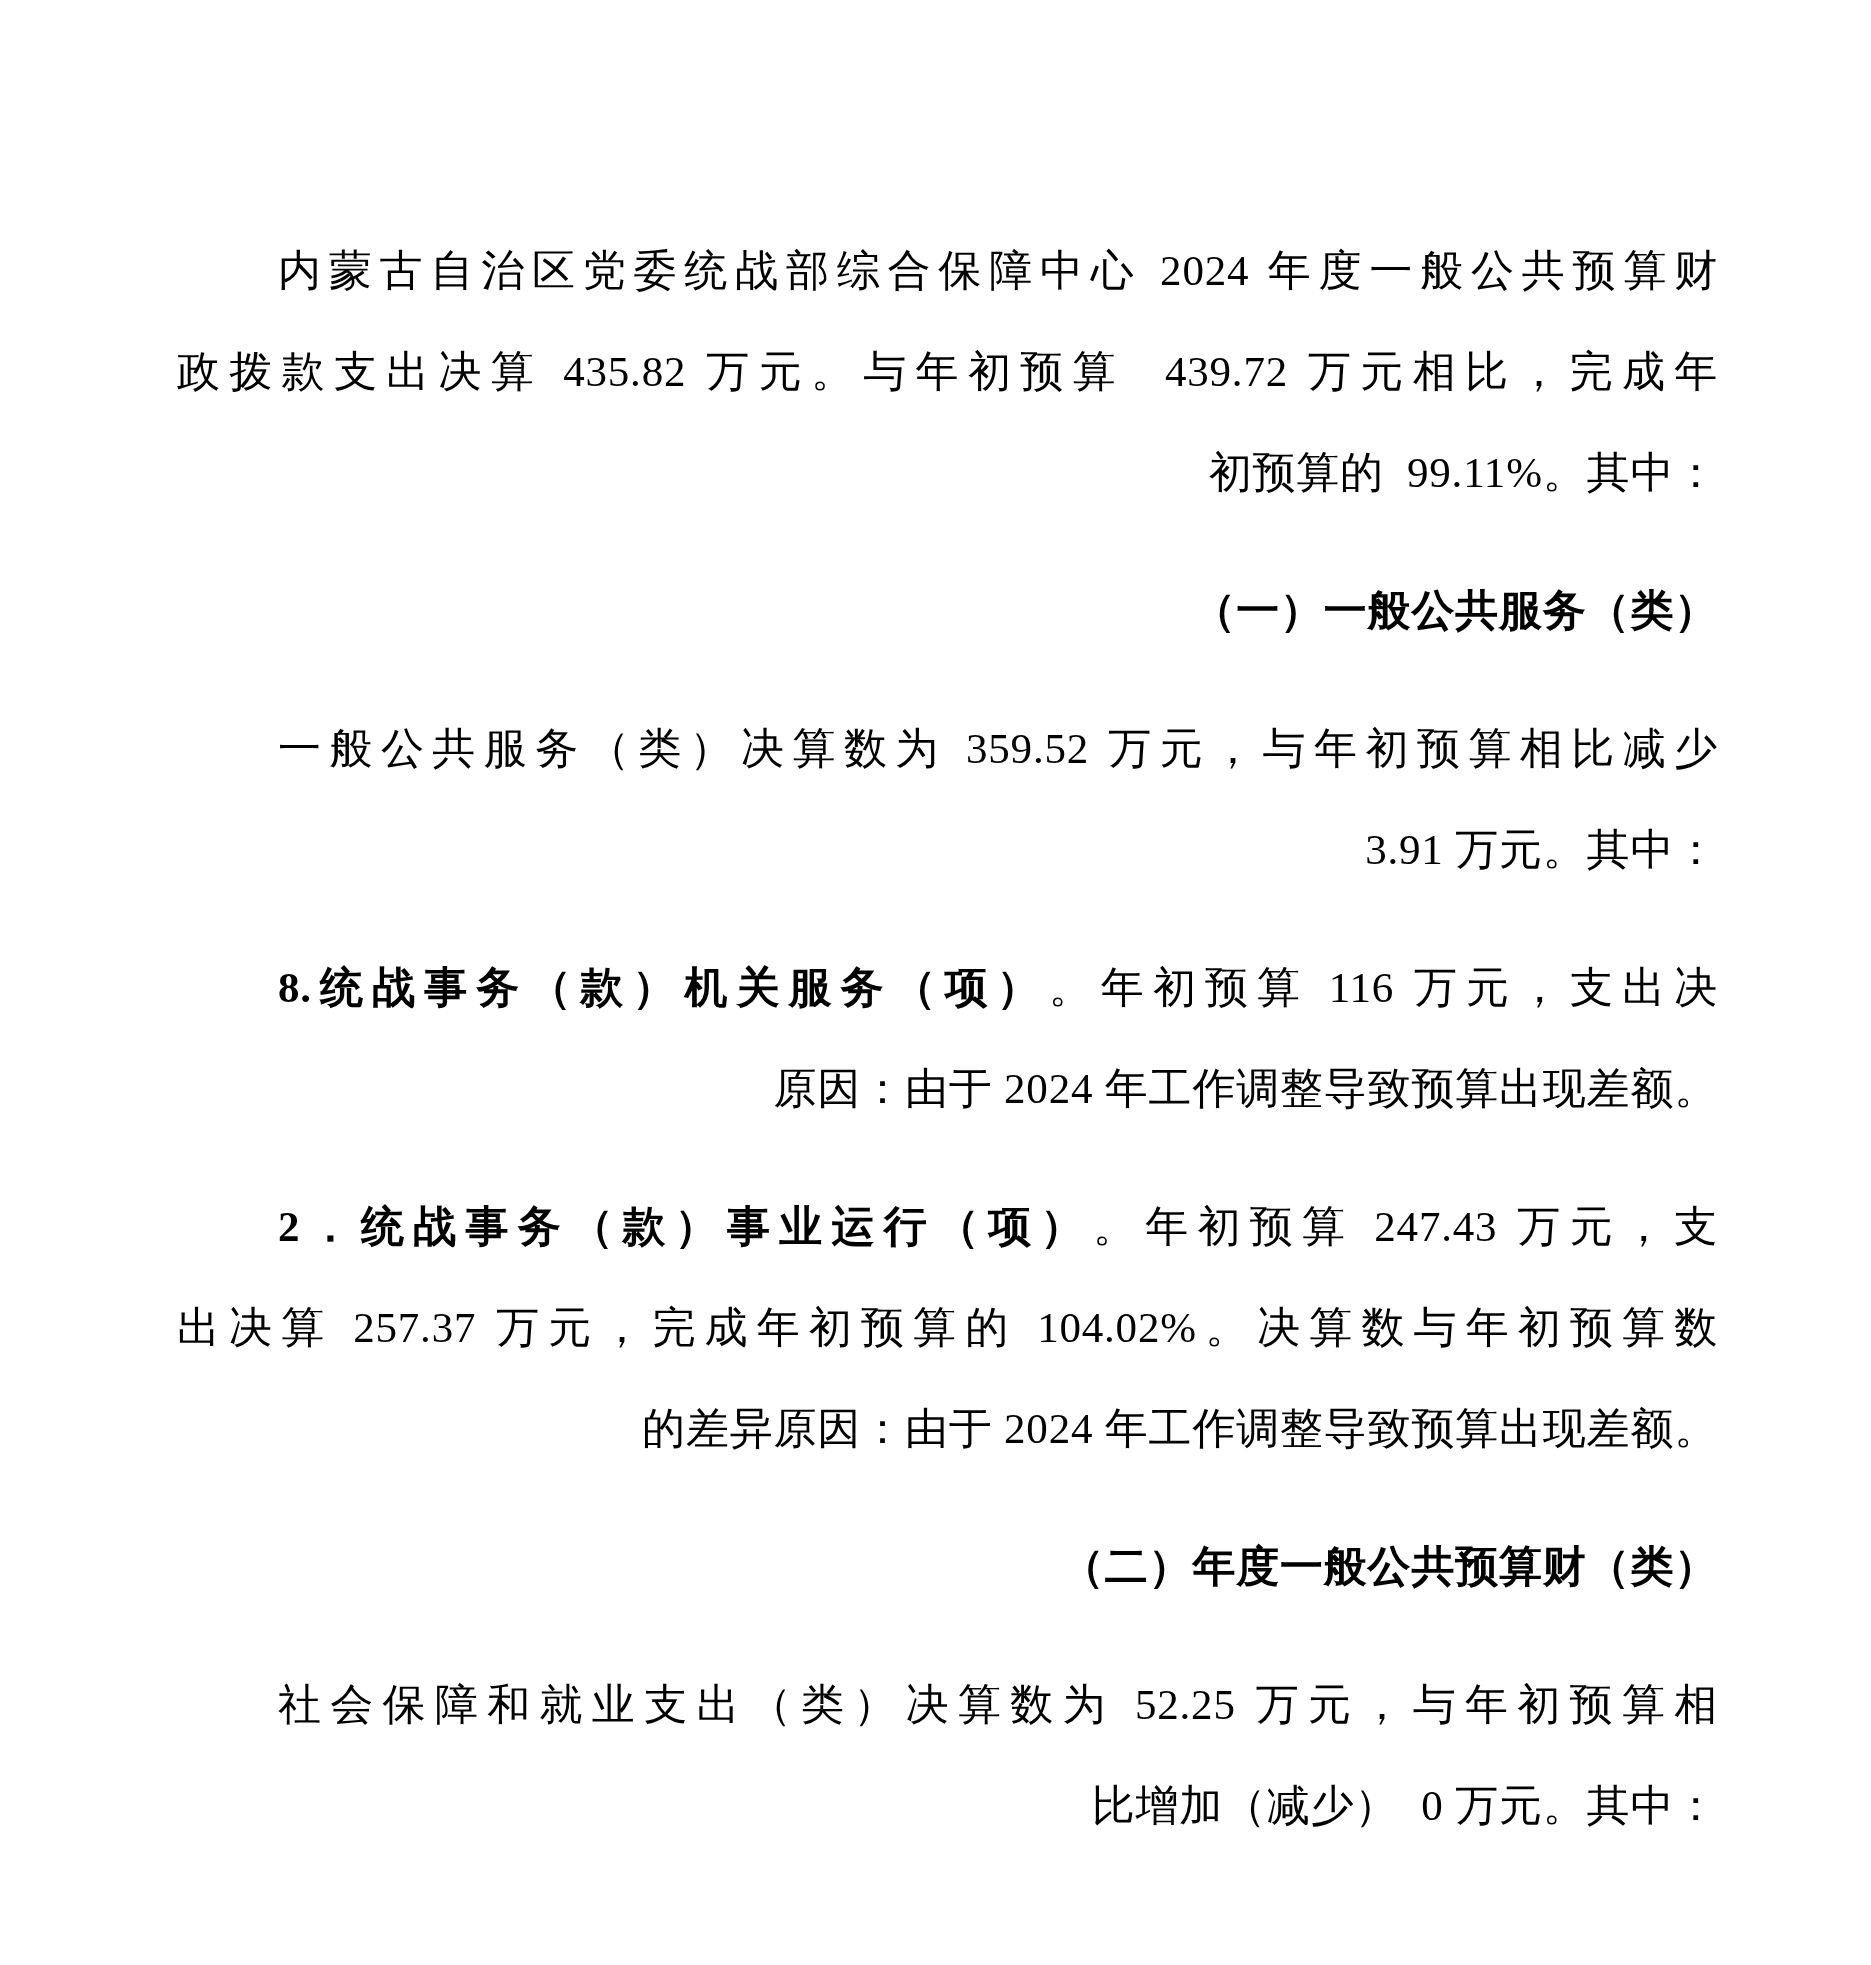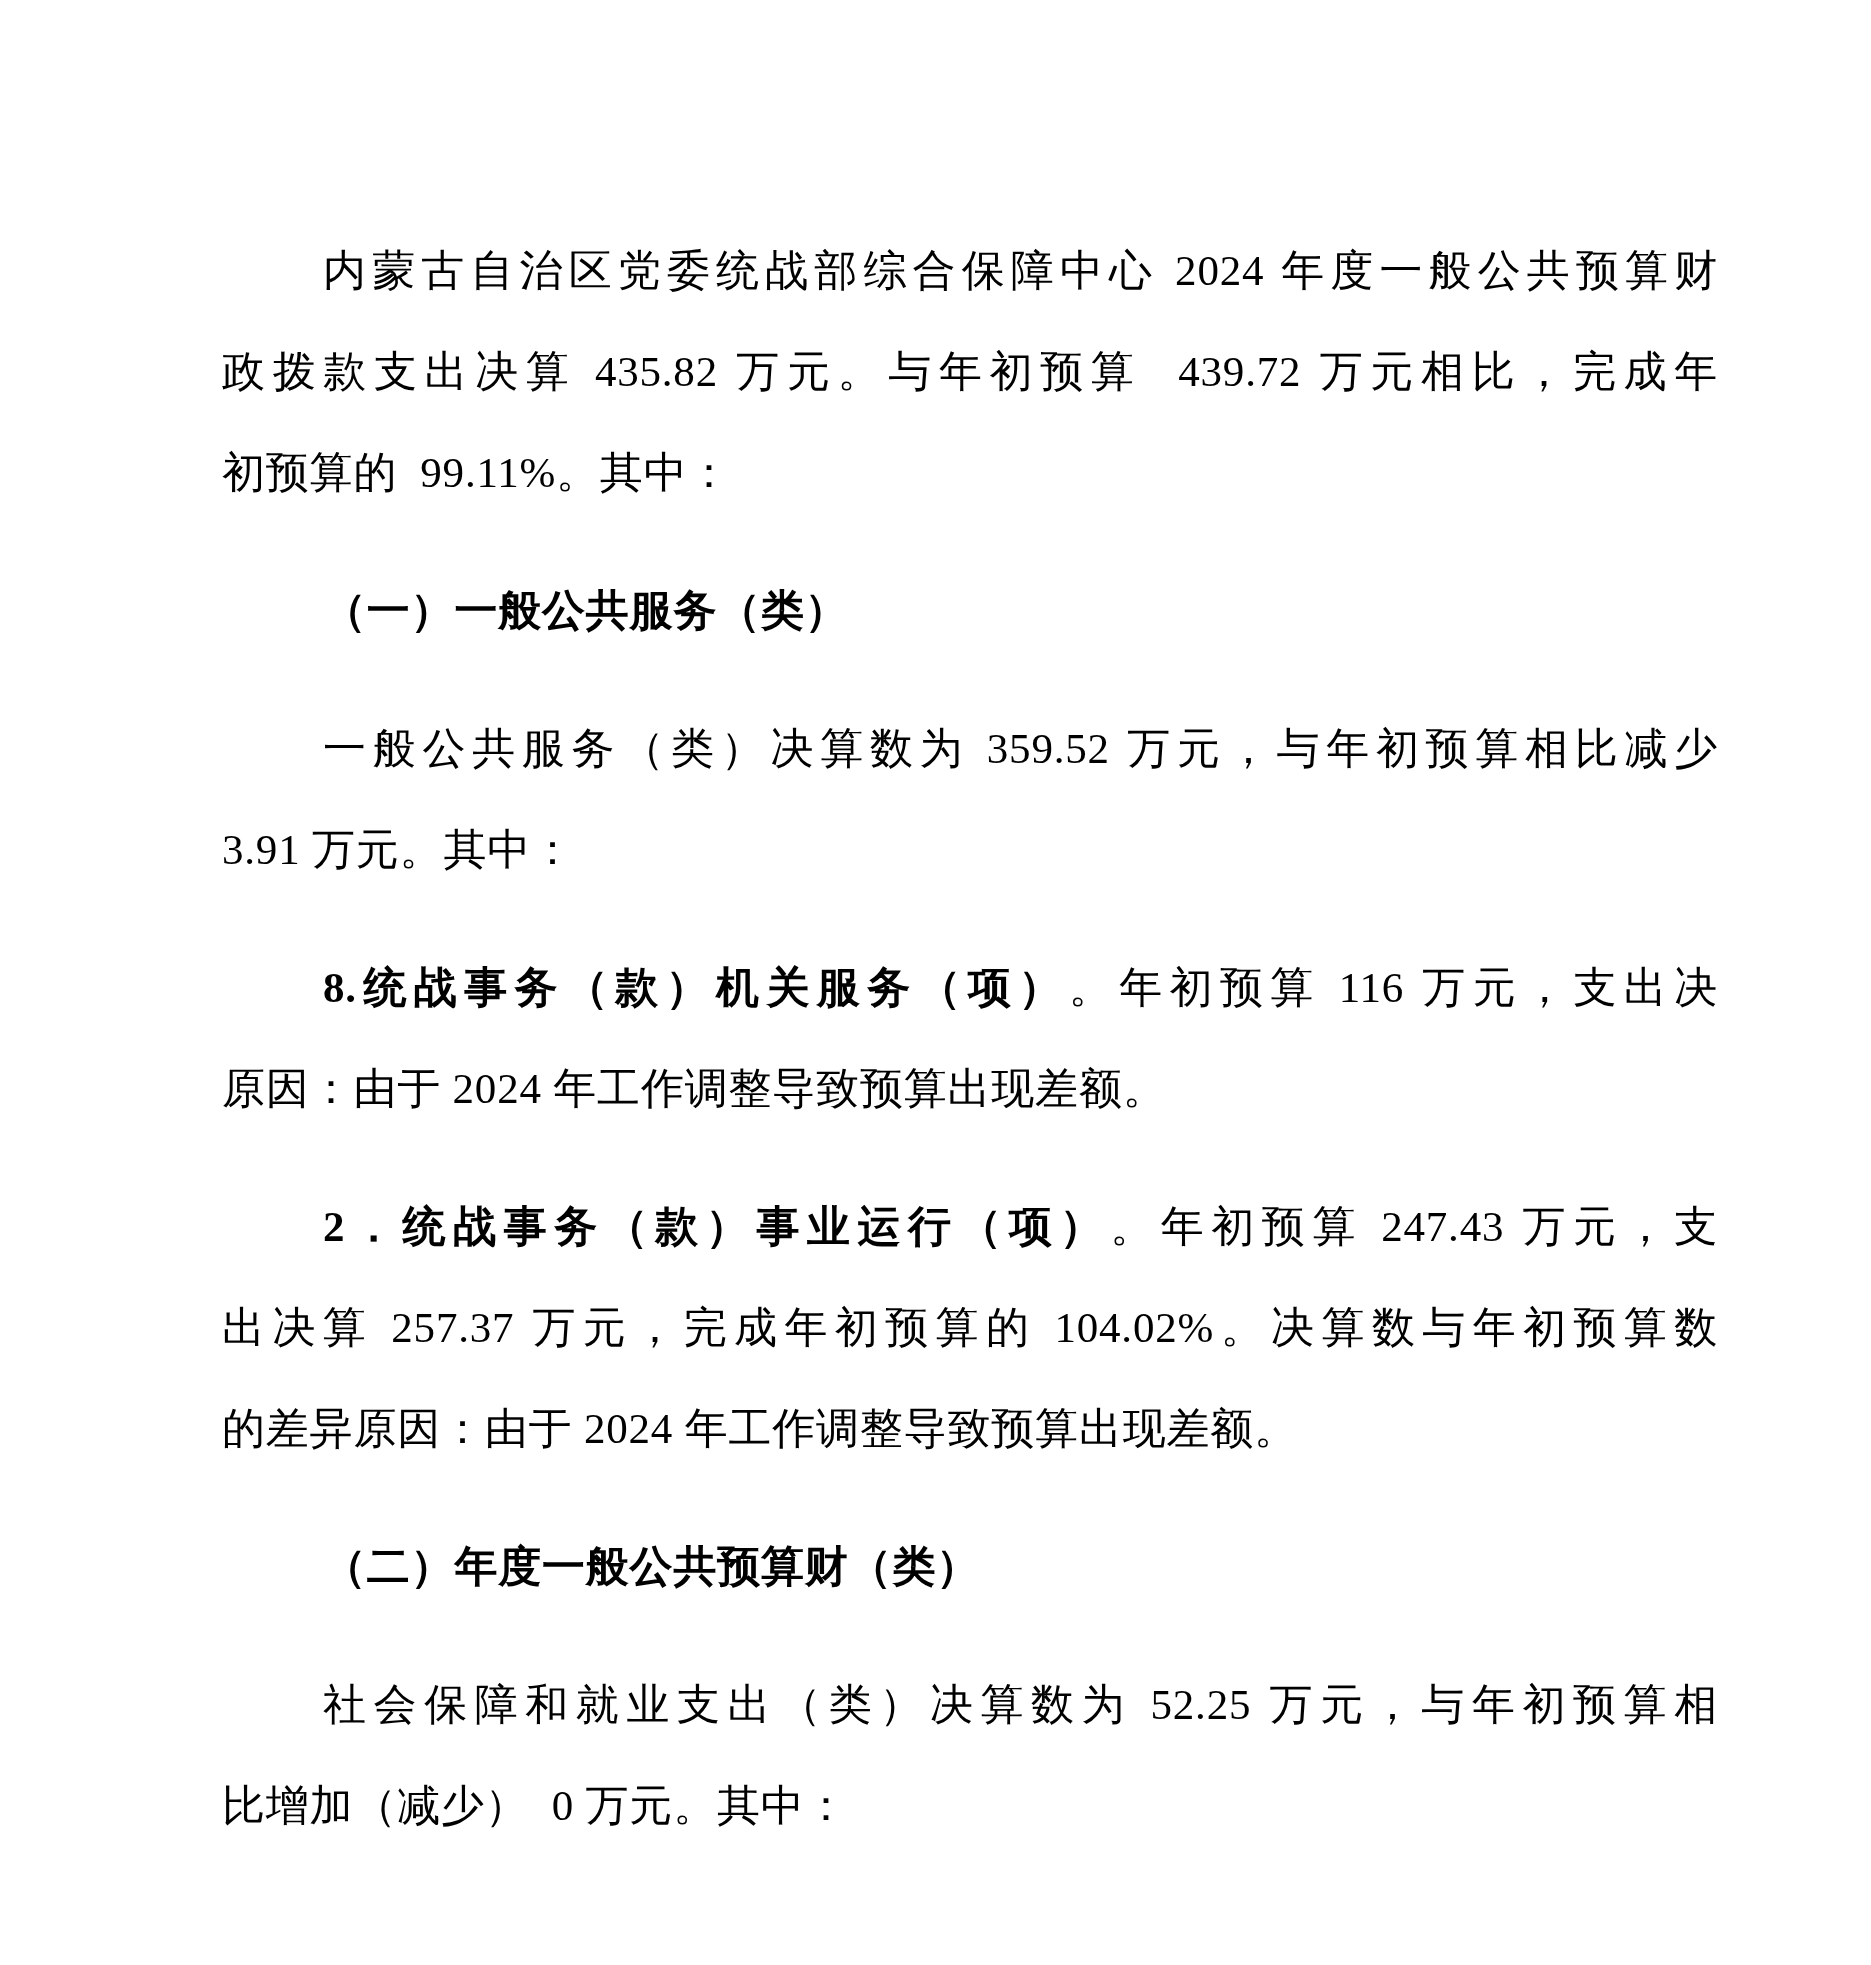--- a/index.html
+++ b/index.html
@@ -15,27 +15,27 @@
     color: #000000;
     font-family: "Liberation Serif", "DejaVu Serif", serif;
     overflow: hidden;
   }
   .content {
     position: absolute;
     left: 177px;
     top: 220px;
     width: 1541px;
   }
-  .block { margin-top: 37px; margin-left: 45px; }
+  .block { margin-top: 37px; }
   .block:first-child { margin-top: 0; }
   .line {
     font-size: 43px;
     line-height: 101px;
     white-space: pre-wrap;
-    text-align: left;
+    text-align: right;
     letter-spacing: 0.8px;
   }
   .line.indent { text-indent: 101px; }
   .line.fill {
     text-align: justify;
     text-align-last: justify;
   }
   .b { font-weight: 700; }
 </style>
 </head>

